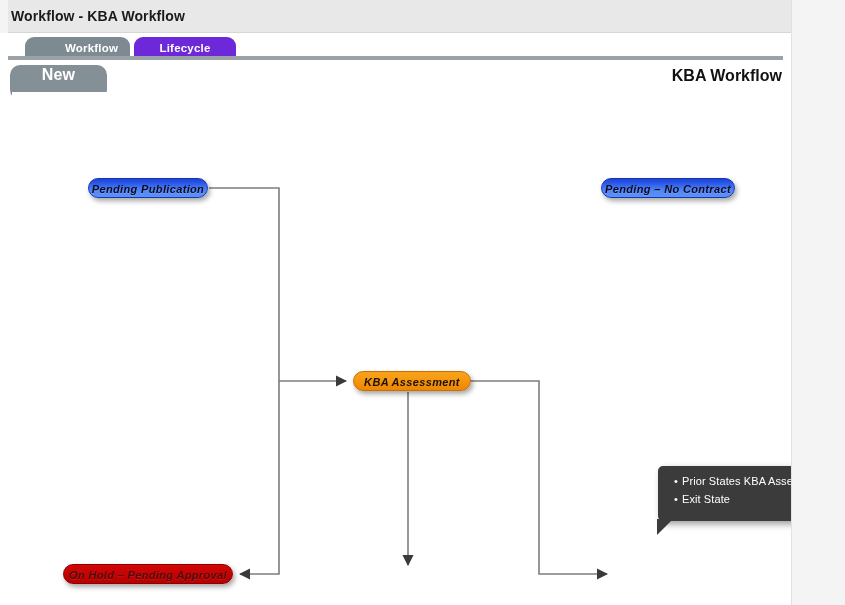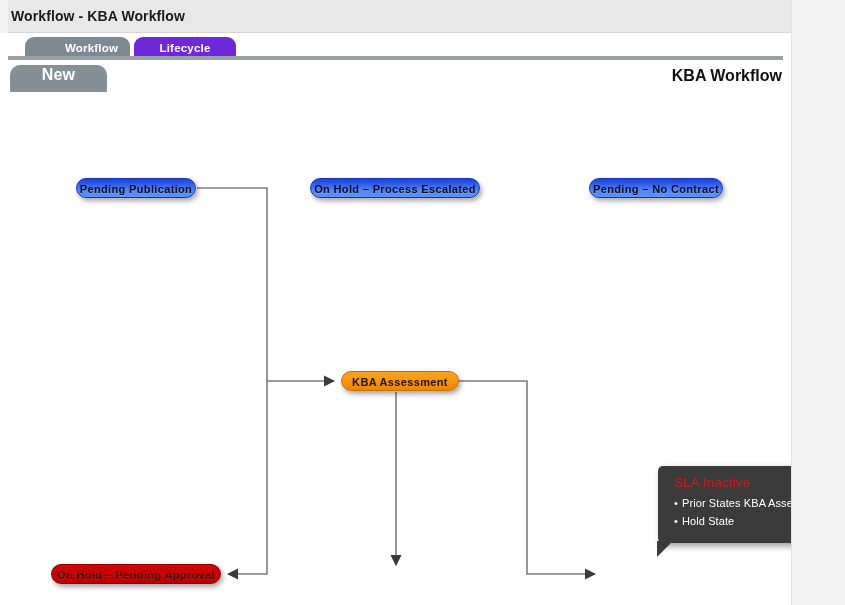--- a/index.html
+++ b/index.html
@@ -117,24 +117,25 @@
     right: 9px; top: 5px;
     font-size: 16px;
     font-weight: bold;
     color: #111111;
     white-space: nowrap;
   }
 
   
   #canvas {
     position: absolute;
-    left: 0; top: 92px;
+    left: 12px; top: 92px;
     width: 791px; height: 513px;
     background: #ffffff;
     overflow: visible;
+    font-style: italic;
   }
   #edges {
     position: absolute;
     left: 0; top: 0;
     width: 791px; height: 513px;
     pointer-events: none;
   }
 
   
   .node {
@@ -238,38 +239,36 @@
 
       <path d="M 396 300 L 396 473" fill="none" stroke="#7d7d7d" stroke-width="1.6" marker-end="url(#arrow)"></path>
 
       <path d="M 452 289 L 527 289 L 527 482 L 595 482" fill="none" stroke="#7d7d7d" stroke-width="1.6" marker-end="url(#arrow)"></path>
 
       <path d="M 267 289 L 267 482 L 228 482" fill="none" stroke="#7d7d7d" stroke-width="1.6" marker-end="url(#arrow)"></path>
     </svg>
 
     <div class="node blue" style="left:76px; top:86px; width:120px;">Pending Publication</div>
 
-    <div class="node blue" style="left:310px; top:86px; width:170px;">On Hold – Process Escalated</div>
 
     <div class="node blue" style="left:589px; top:86px; width:134px;border-radius:10px;">Pending – No Contract</div>
 
     <div class="node orange" style="left:341px; top:279px; width:118px;">KBA Assessment</div>
 
     <div class="node red" style="left:51px; top:472px; width:170px;">On Hold – Pending Approval</div>
 
 
 
   </div>
 
   <div id="tooltip">
-    <div id="tooltip-title">SLA Inactive</div>
     <div class="tt-line">
       <span class="bullet">•</span><span>Prior States  KBA Assessment</span>
     </div>
     <div class="tt-line">
-      <span class="bullet">•</span><span>Hold State</span>
+      <span class="bullet">•</span><span>Exit State</span>
     </div>
     <div id="tooltip-tail"></div>
   </div>
 
 </div>
 
 <div id="right-gutter"></div>
 
 </body></html>

